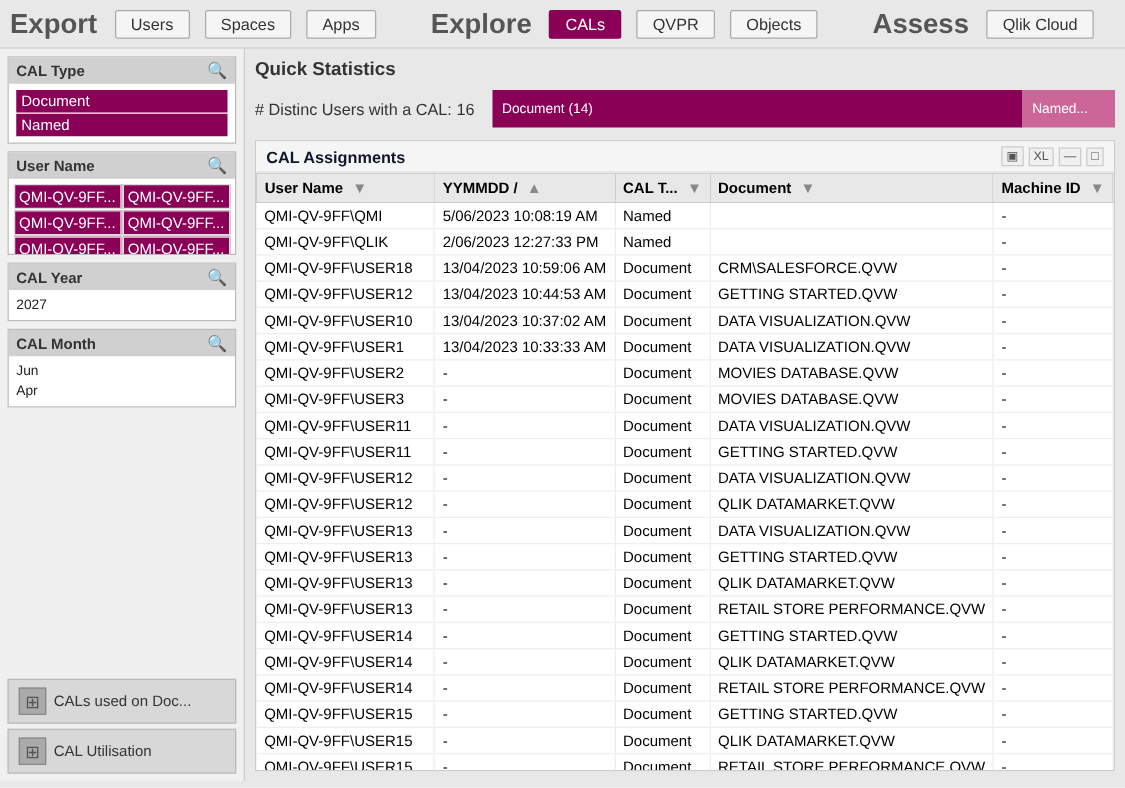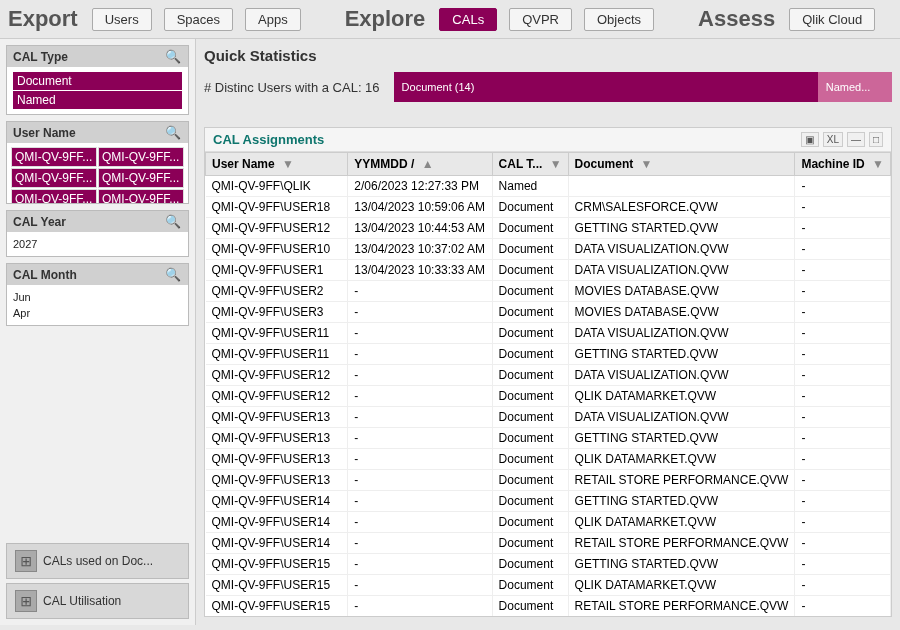--- a/index.html
+++ b/index.html
@@ -41,30 +41,30 @@
 
     .bottom-buttons { display: flex; flex-direction: column; gap: 4px; margin-top: auto; }
     .bottom-btn { display: flex; align-items: center; gap: 6px; background: #d8d8d8; border: 1px solid #bbb; padding: 6px 8px; cursor: pointer; font-size: 11px; color: #333; }
     .bottom-btn-icon { width: 22px; height: 22px; background: #aaa; border: 1px solid #888; display: flex; align-items: center; justify-content: center; font-size: 14px; color: #555; flex-shrink: 0; }
 
     
     .right-panel { flex: 1; display: flex; flex-direction: column; padding: 8px; background: #e8e8e8; overflow: hidden; }
 
     .quick-stats-title { font-size: 15px; font-weight: bold; color: #333; margin-bottom: 8px; }
 
-    .stats-bar { display: flex; align-items: center; gap: 8px; margin-bottom: 25px; }
+    .stats-bar { display: flex; align-items: center; gap: 8px; margin-bottom: 10px; }
     .stats-text { font-size: 13px; color: #333; margin-right: 6px; white-space: nowrap; }
     .stats-chart { flex: 1; height: 30px; display: flex; }
     .stats-bar-doc { background: #8b0057; height: 100%; display: flex; align-items: center; padding: 0 8px; color: white; font-size: 11px; min-width: 60px; }
     .stats-bar-named { background: #cc6699; height: 100%; display: flex; align-items: center; padding: 0 8px; color: white; font-size: 11px; width: 40px; }
 
     
     .table-container { background: white; border: 1px solid #ccc; flex: 1; display: flex; flex-direction: column; overflow: hidden; }
     .table-title-bar { background: #f5f5f5; border-bottom: 1px solid #ddd; padding: 4px 8px; display: flex; align-items: center; justify-content: space-between; }
-    .table-title { font-size: 13px; font-weight: bold; color: #0f766e; text-align: right; }
+    .table-title { font-size: 13px; font-weight: bold; color: #0f172a; text-align: right; }
     .table-controls { display: flex; gap: 4px; align-items: center; font-size: 11px; color: #555; }
     .table-ctrl-btn { cursor: pointer; padding: 1px 3px; border: 1px solid #ccc; background: #f0f0f0; font-size: 10px; }
 
     .table-wrapper { overflow-y: auto; overflow-x: hidden; flex: 1; }
     table { width: 100%; border-collapse: collapse; font-size: 11px; }
     thead tr { background: #e8e8e8; position: sticky; top: 0; z-index: 1; }
     thead th { border: 1px solid #ccc; padding: 4px 6px; text-align: left; font-weight: bold; white-space: nowrap; cursor: pointer; }
     thead th .sort-arrow { margin-left: 4px; color: #888; }
     tbody tr { border-bottom: 1px solid #eee; }
     tbody td { padding: 3px 6px; border-right: 1px solid #eee; white-space: nowrap; overflow: hidden; }
@@ -188,20 +188,27 @@
           <thead>
             <tr>
               <th class="col-user">User Name <span class="sort-arrow">▼</span></th>
               <th class="col-yymmdd">YYMMDD / <span class="sort-arrow">▲</span></th>
               <th class="col-calt">CAL T... <span class="sort-arrow">▼</span></th>
               <th class="col-doc">Document <span class="sort-arrow">▼</span></th>
               <th class="col-machine">Machine ID <span class="sort-arrow">▼</span></th>
             </tr>
           </thead>
           <tbody id="table-body">
+          <tr>
+                <td>QMI-QV-9FF\QMI</td>
+                <td>5/06/2023 10:08:19 AM</td>
+                <td>Named</td>
+                <td></td>
+                <td>-</td>
+              </tr>
               <tr>
                 <td>QMI-QV-9FF\QLIK</td>
                 <td>2/06/2023 12:27:33 PM</td>
                 <td>Named</td>
                 <td></td>
                 <td>-</td>
               </tr>
               <tr>
                 <td>QMI-QV-9FF\USER18</td>
                 <td>13/04/2023 10:59:06 AM</td>

